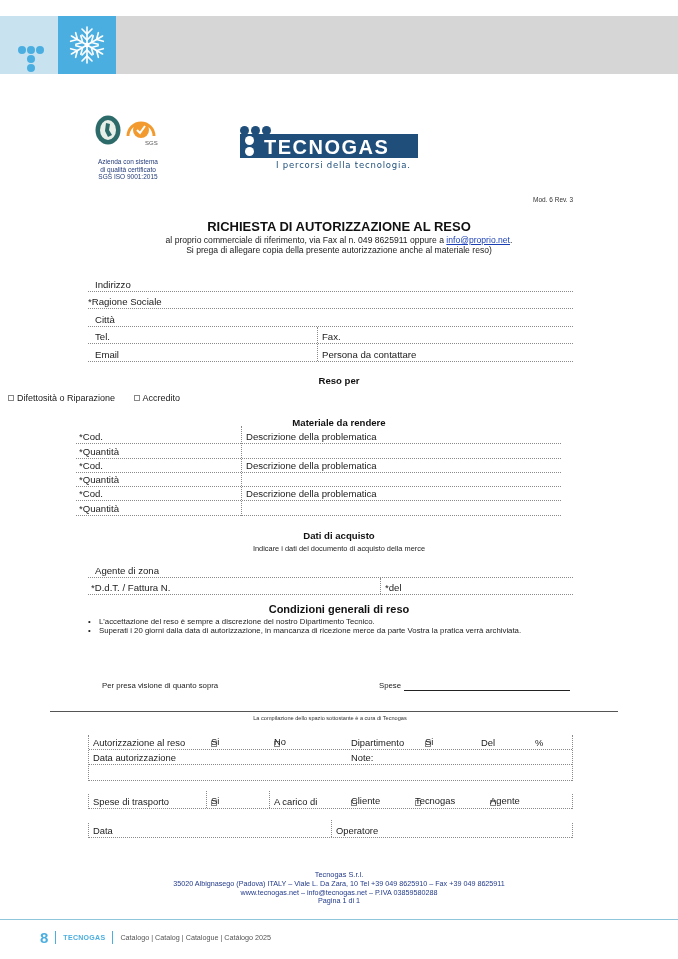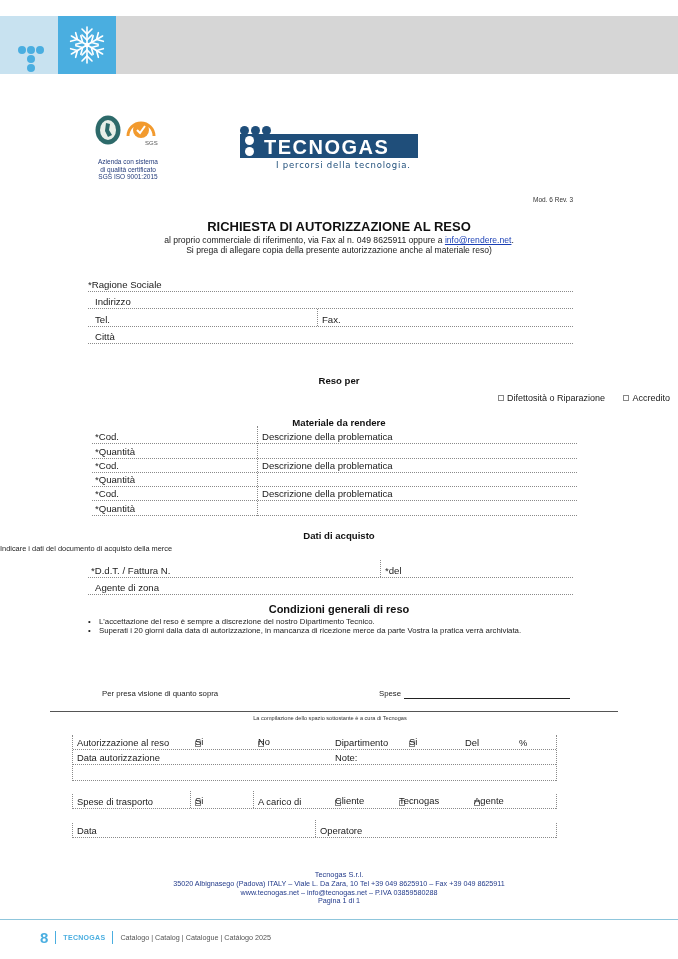--- a/index.html
+++ b/index.html
@@ -34,39 +34,39 @@
   .intro a { color: #1a3fb5; text-decoration: underline; }
 
   
   .form { position: absolute; left: 88px; width: 485px; font-size: 9.6px; color: #1a1a1a; }
   .row { position: relative; height: 17.6px; border-bottom: 1px dotted #8a8a8a; }
   .row span { position: absolute; bottom: 1px; white-space: nowrap; }
   .vsep { position: absolute; top: 0; bottom: 0; border-left: 1px dotted #8a8a8a; }
 
   .section-h { position: absolute; left: 0; width: 678px; text-align: center; font-size: 9.6px; font-weight: bold; color: #111; }
   .section-h.big { font-size: 11px; }
-  .subnote { position: absolute; left: 0; width: 678px; font-size: 7.4px; color: #222; }
+  .subnote { position: absolute; left: 0; width: 678px; text-align: center; font-size: 7.4px; color: #222; }
 
   .cb { display:inline-block; width: 6px; height: 6px; border: 0.8px solid #888; margin-right: 3px; vertical-align: 0; }
 
-  .reso-opts { position: absolute; left: 0; width: 678px; top: 393px; text-align: right; font-size: 9px; }
+  .reso-opts { position: absolute; left: 0; width: 678px; top: 393px; text-align: left; font-size: 9px; }
   .reso-opts .opt { display:inline-block; margin: 0 8px; }
 
   .conds { position: absolute; left: 92px; top: 617px; width: 485px; font-size: 7.8px; line-height: 9.2px; color: #222; list-style: none; }
   .conds li { position: relative; padding-left: 11px; }
   .conds li::before { content: "•"; position: absolute; left: 0; top: 0; }
 
-  .sign-row { position: absolute; top: 681px; left: 102px; width: 470px; font-size: 7.8px; color: #222; margin-top: 8px; }
+  .sign-row { position: absolute; top: 681px; left: 102px; width: 470px; font-size: 7.8px; color: #222; }
   .sign-row .firma { position: absolute; left: 277px; top: 0; }
   .sign-row .firma-line { position: absolute; left: 302px; top: 9px; width: 166px; border-bottom: 1px solid #222; }
 
   .hr-dark { position: absolute; left: 50px; top: 711px; width: 568px; border-top: 1.3px solid #555; }
   .tec-note { position: absolute; left: 0; width: 660px; top: 715px; text-align: center; font-size: 5.6px; color: #333; }
 
-  .box { position: absolute; left: 72px; width: 485px; font-size: 9.4px; border-left: 1px dotted #8a8a8a; border-right: 1px dotted #8a8a8a; }
+  .box { position: absolute; left: 88px; width: 485px; font-size: 9.4px; border-left: 1px dotted #8a8a8a; border-right: 1px dotted #8a8a8a; }
   .box .row { height: 15px; }
 
   .footer-co { position: absolute; left: 0; width: 678px; top: 871px; text-align: center; font-size: 7.2px; line-height: 8.8px; color: #223a8a; }
   .footer-co .co { font-size: 7.4px; }
   .page-rule { position: absolute; left: 0; top: 919px; width: 678px; border-top: 1.5px solid #8fc6dc; }
   .page-foot { position: absolute; left: 40px; top: 929px; height: 16px; display: flex; align-items: center; font-size: 7.2px; color: #555; }
   .pf-num { font-size: 15px; font-weight: bold; color: #4aaee0; }
   .pf-sep { width: 1px; height: 13px; background: #4aaee0; margin: 0 7px; }
   .pf-brand { font-size: 7px; font-weight: bold; color: #4aaee0; letter-spacing: 0.3px; }
 </style>
@@ -127,49 +127,54 @@
     <span class="bd" style="top:13px"></span>
     <span class="brand-name">TECNOGAS</span>
   </div>
   <div class="brand-tag">I percorsi della tecnologia.</div>
 </div>
 
 <div class="mod">Mod. 6 Rev. 3</div>
 
 <div class="title">RICHIESTA DI AUTORIZZAZIONE AL RESO</div>
 <div class="intro">
-  <div><span>al proprio commerciale di riferimento, via Fax al n. 049 8625911 oppure a </span><a>info@rendere.net</a><span>.</span></div>
+  <div><span>al proprio commerciale di riferimento, via Fax al n. 049 8625911 oppure a </span><a>info@proprio.net</a><span>.</span></div>
   <div>Si prega di allegare copia della presente autorizzazione anche al materiale reso)</div>
 </div>
 
 <div class="form" style="top:274px">
   <div class="row">
+      <span style="left:7px">Indirizzo</span>
+    </div>
+  <div class="row">
       <span style="left:0">*Ragione Sociale</span>
     </div>
   <div class="row">
-      <span style="left:7px">Indirizzo</span>
+      <span style="left:7px">Città</span>
     </div>
   <div class="row">
     <span style="left:7px">Tel.</span>
     <div class="vsep" style="left:229px"></div>
     <span style="left:234px">Fax.</span>
   </div>
   <div class="row">
-      <span style="left:7px">Città</span>
-    </div>
+    <span style="left:7px">Email</span>
+    <div class="vsep" style="left:229px"></div>
+    <span style="left:234px">Persona da contattare</span>
+  </div>
 </div>
 
 <div class="section-h" style="top:375px">Reso per</div>
 <div class="reso-opts">
   <span class="opt"><span class="cb"></span><span>Difettosità o Riparazione</span></span>
   <span class="opt"><span class="cb"></span><span>Accredito</span></span>
 </div>
 
 <div class="section-h" style="top:417px">Materiale da rendere</div>
-<div class="form" style="top:430px;left:92px;width:485px">
+<div class="form" style="top:430px;left:76px;width:485px">
   <div class="vsep" style="left:165px;top:-4px"></div>
   <div class="row" style="height:14.3px">
       <span style="left:3px">*Cod.</span>
       <span style="left:170px">Descrizione della problematica</span>
     </div>
   <div class="row" style="height:14.3px">
       <span style="left:3px">*Quantità</span>
     </div>
   <div class="row" style="height:14.3px">
       <span style="left:3px">*Cod.</span>
@@ -184,27 +189,27 @@
     </div>
   <div class="row" style="height:14.3px">
       <span style="left:3px">*Quantità</span>
     </div>
 </div>
 
 <div class="section-h" style="top:530px">Dati di acquisto</div>
 <div class="subnote" style="top:544px">Indicare i dati del documento di acquisto della merce</div>
 <div class="form" style="top:560px">
   <div class="row">
+      <span style="left:7px">Agente di zona</span>
+    </div>
+  <div class="row">
     <span style="left:3px">*D.d.T. / Fattura N.</span>
     <div class="vsep" style="left:292px"></div>
     <span style="left:297px">*del</span>
   </div>
-  <div class="row">
-      <span style="left:7px">Agente di zona</span>
-    </div>
 </div>
 
 <div class="section-h big" style="top:603px">Condizioni generali di reso</div>
 <ul class="conds" style="left:88px">
   <li>L'accettazione del reso è sempre a discrezione del nostro Dipartimento Tecnico.</li>
   <li>Superati i 20 giorni dalla data di autorizzazione, in mancanza di ricezione merce da parte Vostra la pratica verrà archiviata.</li>
 </ul>
 <div class="sign-row">
   <span>Per presa visione di quanto sopra</span>
   <span class="firma">Spese</span>

